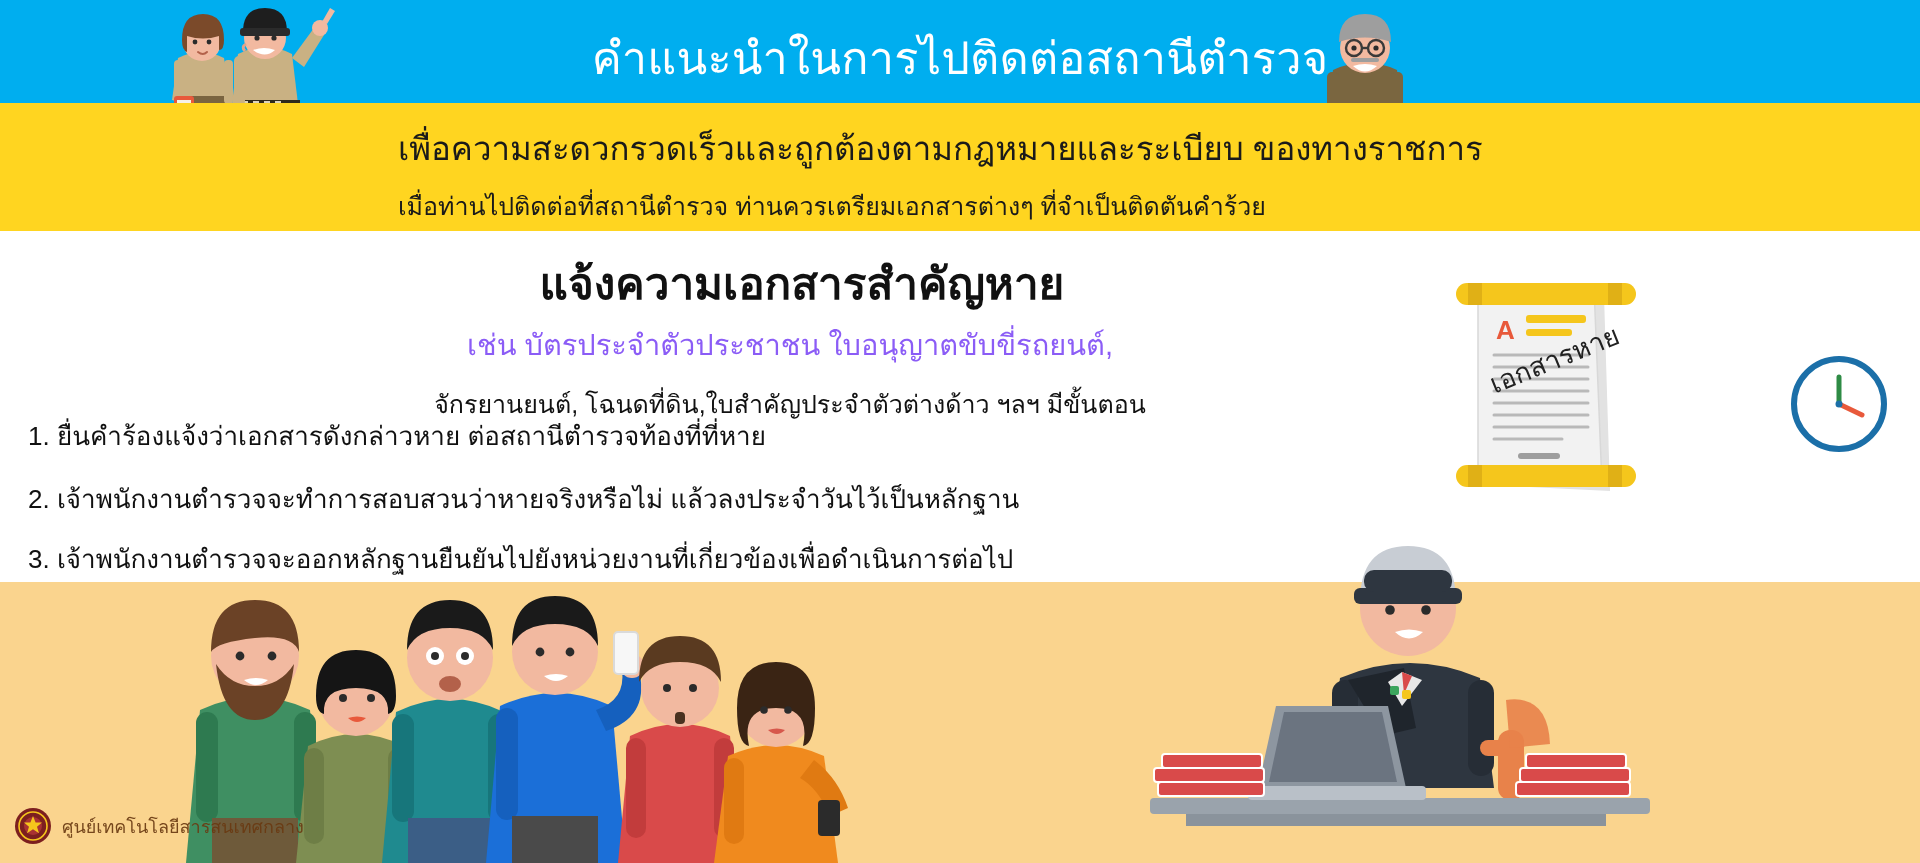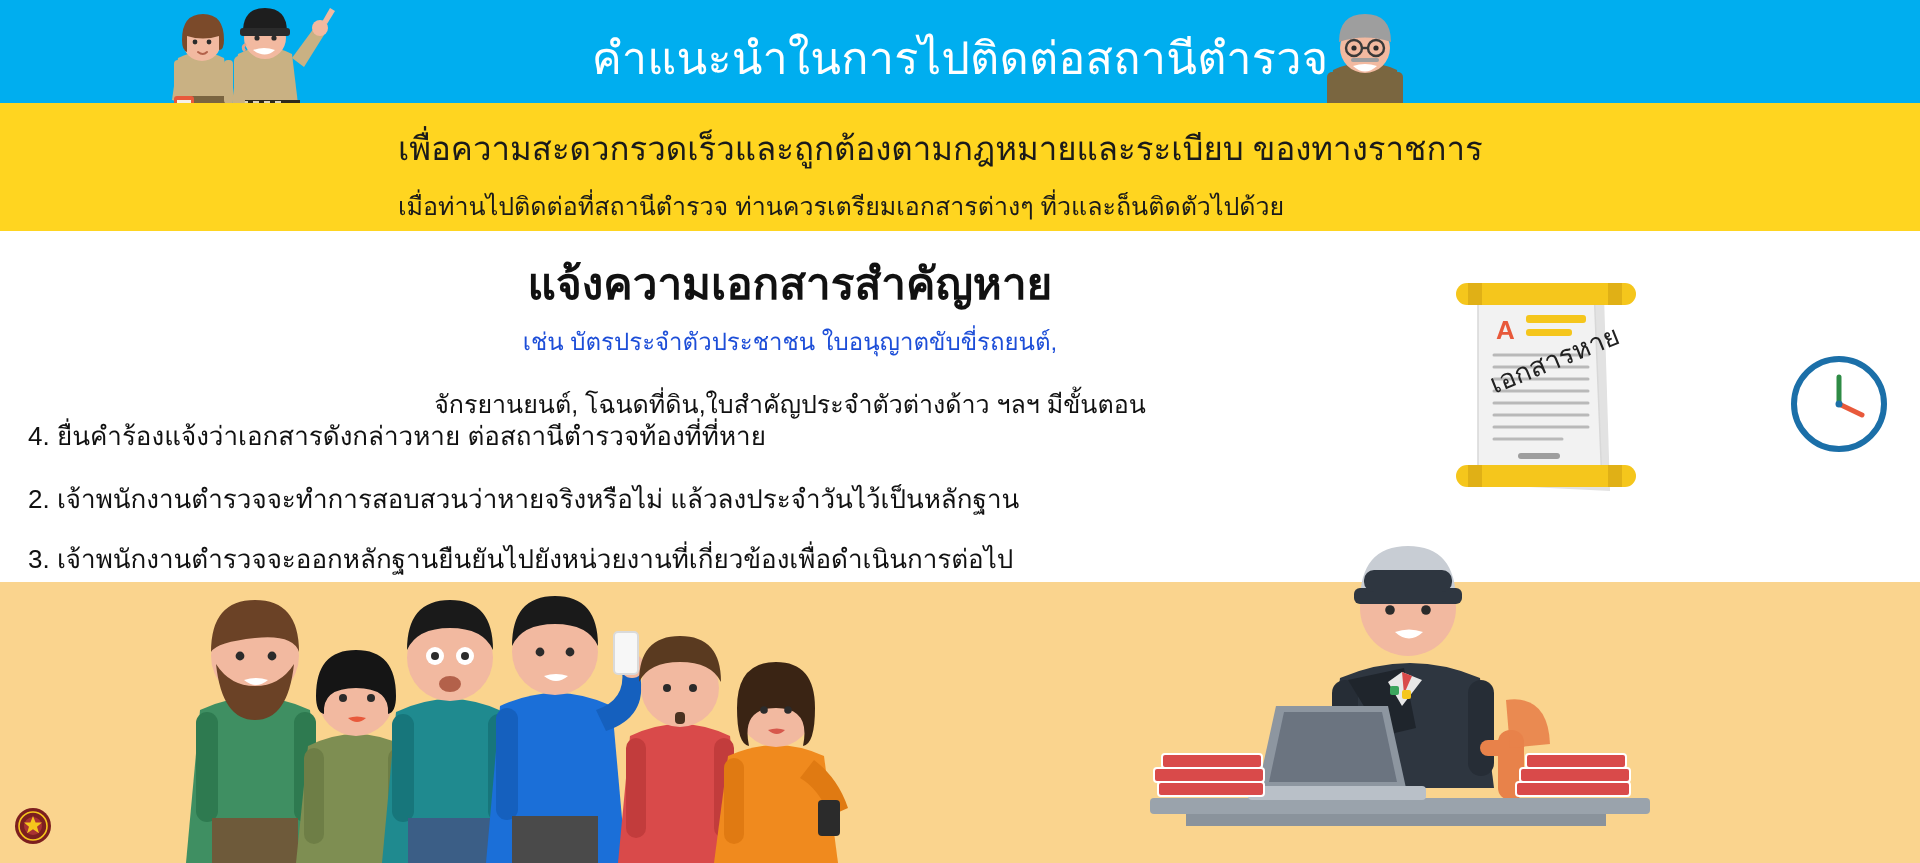--- a/index.html
+++ b/index.html
@@ -45,27 +45,27 @@
     position: absolute; left: 398px; top: 122px;
     color: #1a1a1a; font-size: 33px; white-space: nowrap;
   }
   .ylineB {
     position: absolute; left: 398px; top: 186px;
     color: #1a1a1a; font-size: 25px; white-space: nowrap;
   }
 
   
   .head2 {
-    position: absolute; left: 0; top: 248px; width: 1580px;
+    position: absolute; left: 12px; top: 248px; width: 1580px;
     text-align: center; color: #111; font-size: 44px; font-weight: 700;
     white-space: nowrap;
   }
   .sub1 {
     position: absolute; left: 0; top: 322px; width: 1580px;
-    text-align: center; color: #1d4ed8; font-size: 24px; white-space: nowrap;
+    text-align: center; color: #8b5cf6; font-size: 29px; white-space: nowrap;
   }
   .sub2 {
     position: absolute; left: 0; top: 384px; width: 1580px;
     text-align: center; color: #111; font-size: 25px; white-space: nowrap;
   }
   .step {
     position: absolute; left: 28px; color: #111; font-size: 26px; white-space: nowrap;
   }
   .step1 { top: 415px; }
   .step2 { top: 478px; }
@@ -170,29 +170,29 @@
       <line x1="49" y1="40" x2="55" y2="40" stroke="#3a3a3a" stroke-width="2.4"></line>
       <circle cx="41" cy="40" r="2.6" fill="#2b2b2b"></circle>
       <circle cx="63" cy="40" r="2.6" fill="#2b2b2b"></circle>
       <path d="M40 58 q12 11 24 0 q-12 -4 -24 0z" fill="#fff"></path>
       <rect x="38" y="50" width="28" height="4" rx="2" fill="#9E9E9E"></rect>
     </svg>
   </div>
 
   <div class="band-yellow"></div>
   <div class="ylineA">เพื่อความสะดวกรวดเร็วและถูกต้องตามกฎหมายและระเบียบ ของทางราชการ</div>
-  <div class="ylineB">เมื่อท่านไปติดต่อที่สถานีตำรวจ ท่านควรเตรียมเอกสารต่างๆ ที่วและถ็นติดตัวไปด้วย</div>
+  <div class="ylineB">เมื่อท่านไปติดต่อที่สถานีตำรวจ ท่านควรเตรียมเอกสารต่างๆ ที่จำเป็นติดตันคำร้วย</div>
 
   <div class="band-white"></div>
 
   <div class="head2">แจ้งความเอกสารสำคัญหาย</div>
   <div class="sub1">เช่น บัตรประจำตัวประชาชน ใบอนุญาตขับขี่รถยนต์,</div>
   <div class="sub2">จักรยานยนต์, โฉนดที่ดิน,ใบสำคัญประจำตัวต่างด้าว ฯลฯ มีขั้นตอน</div>
 
-  <div class="step step1">4. ยื่นคำร้องแจ้งว่าเอกสารดังกล่าวหาย ต่อสถานีตำรวจท้องที่ที่หาย</div>
+  <div class="step step1">1. ยื่นคำร้องแจ้งว่าเอกสารดังกล่าวหาย ต่อสถานีตำรวจท้องที่ที่หาย</div>
   <div class="step step2">2. เจ้าพนักงานตำรวจจะทำการสอบสวนว่าหายจริงหรือไม่ แล้วลงประจำวันไว้เป็นหลักฐาน</div>
   <div class="step step3">3. เจ้าพนักงานตำรวจจะออกหลักฐานยืนยันไปยังหน่วยงานที่เกี่ยวข้องเพื่อดำเนินการต่อไป</div>
 
   <div class="doc">
     <svg width="225" height="235" viewBox="0 0 225 235">
 
       <path d="M44 14 l118 4 l6 196 l-124 -6 z" fill="#E2E2E2"></path>
       <path d="M36 10 l116 0 l8 198 l-124 0 z" fill="#F2F2F2" stroke="#D8D8D8" stroke-width="1.5"></path>
 
       <rect x="14" y="6" width="180" height="22" rx="11" fill="#F5C61C"></rect>
@@ -363,14 +363,15 @@
   </div>
 
   <div class="footer-logo">
     <svg width="38" height="38" viewBox="0 0 38 38">
       <circle cx="19" cy="19" r="18" fill="#7C1F1F"></circle>
       <circle cx="19" cy="19" r="14" fill="none" stroke="#F5C61C" stroke-width="1.6"></circle>
       <circle cx="19" cy="19" r="9" fill="#A83232"></circle>
       <path d="M19 9 l2.6 6.4 l6.4 0 l-5 4.4 l2 6.4 l-6 -4 l-6 4 l2 -6.4 l-5 -4.4 l6.4 0z" fill="#F5C61C"></path>
     </svg>
   </div>
+  <div class="footer-text">ศูนย์เทคโนโลยีสารสนเทศกลาง</div>
 
 </div>
 
 </body></html>

